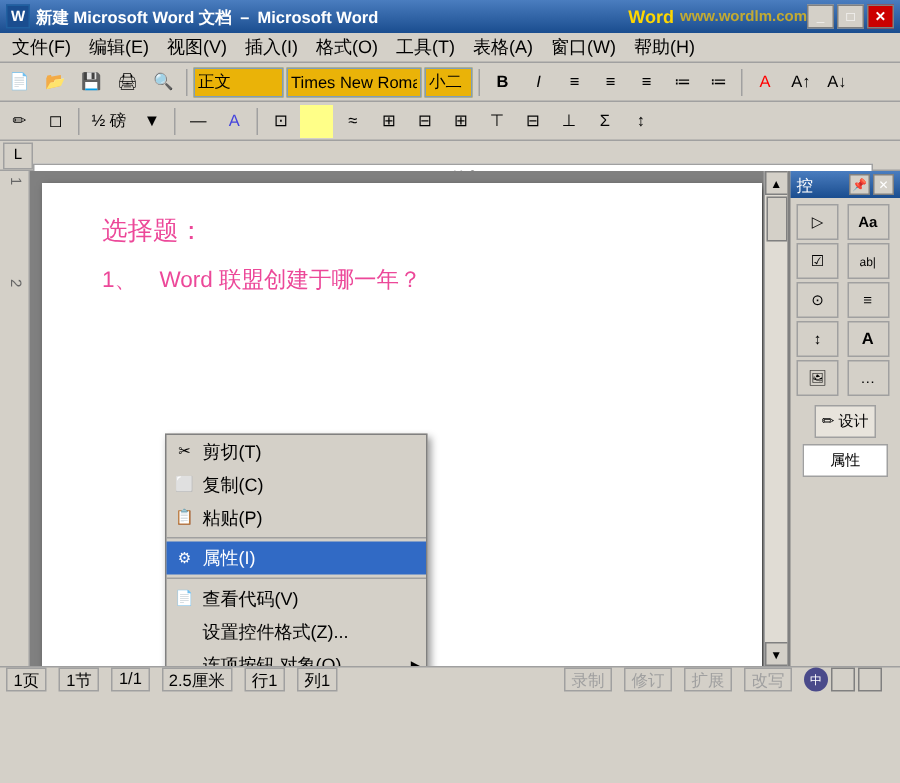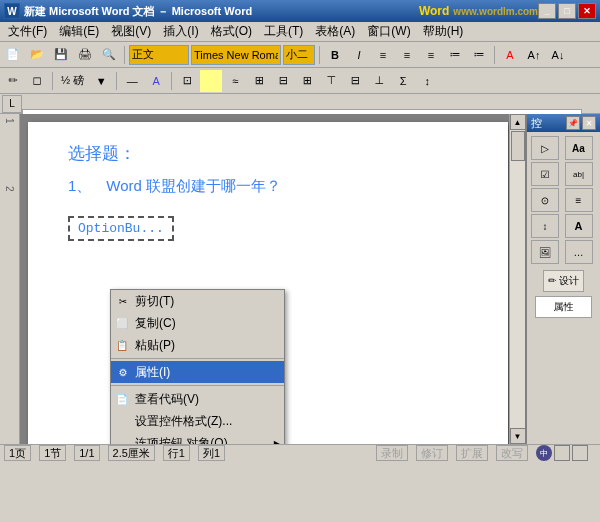--- a/index.html
+++ b/index.html
@@ -108,21 +108,21 @@
       background: white;
       width: 480px;
       min-height: 350px;
       margin: 0 auto;
       padding: 20px 40px;
       box-shadow: 2px 2px 5px rgba(0,0,0,0.5);
       position: relative;
     }
 
     
-    .doc-content { font-size: 16px; color: #3b82f6; }
+    .doc-content { font-size: 16px; color: #ec4899; }
     .doc-title { font-size: 18px; margin-bottom: 10px; }
     .doc-question { font-size: 16px; margin-bottom: 15px; display: flex; align-items: center; gap: 8px; }
     .option-btn-box {
       border: 2px dashed #666;
       padding: 2px 6px;
       display: inline-block;
       font-size: 13px;
       font-family: 'Courier New', monospace;
       cursor: default;
     }
@@ -346,23 +346,20 @@
   <div class="left-sidebar">
     <div style="font-size:10px;color:#666;writing-mode:vertical-lr;">1</div>
     <div style="font-size:10px;color:#666;writing-mode:vertical-lr;margin-top:60px;">2</div>
   </div>
 
   <div class="doc-area">
     <div class="document">
       <div class="doc-content">
         <div class="doc-title" style="font-size:17px;margin-bottom:12px;">选择题：</div>
         <div class="doc-question" style="font-size:15px;margin-bottom:20px;">1、　Word 联盟创建于哪一年？</div>
-        <div style="display:flex;align-items:center;gap:4px;">
-          <div class="option-btn-box" style="font-size:13px;border:2px dashed #555;padding:3px 8px;">OptionBu...</div>
-        </div>
       </div>
     </div>
 
     <div class="context-menu">
       <div class="ctx-item">
         <span class="ctx-icon">✂</span>
         <span>剪切(T)</span>
       </div>
       <div class="ctx-item">
         <span class="ctx-icon">⬜</span>

